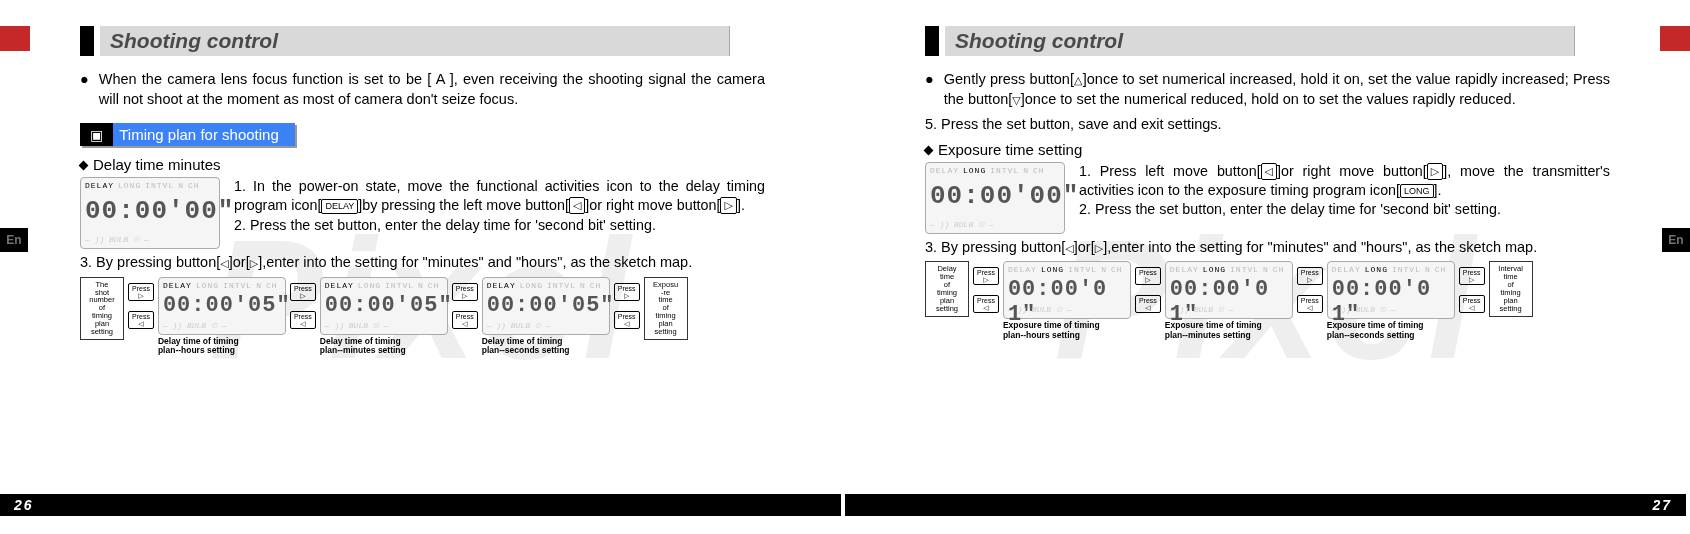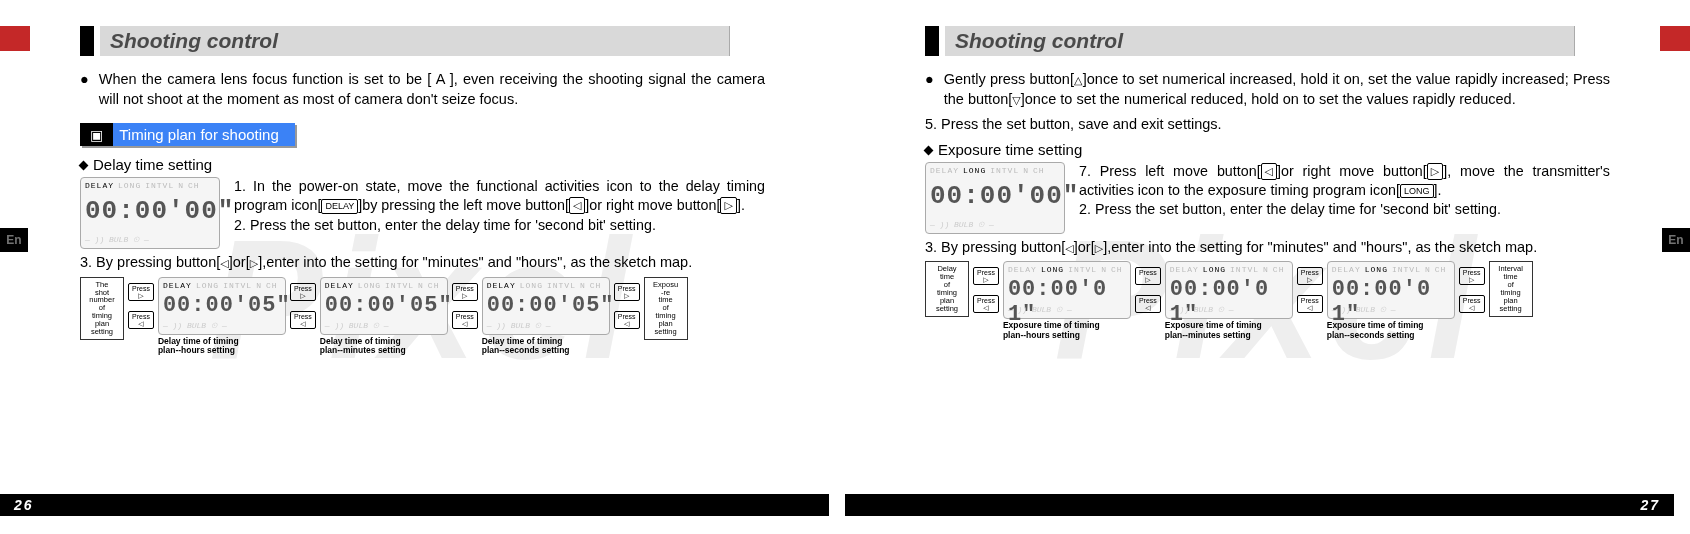--- a/index.html
+++ b/index.html
@@ -43,21 +43,21 @@
     font-weight: bold;
     display: flex;
     align-items: center;
     justify-content: center;
   }
   .en-left { left: 0; }
   .en-right { right: 0; }
   .page-footer {
     position: absolute;
     left: 0;
-    right: 16px;
+    right: 4px;
     bottom: 18px;
     height: 22px;
     background: #000;
     color: #fff;
     display: flex;
     align-items: center;
   }
   .page-number {
     font-size: 14px;
     font-weight: bold;
@@ -245,21 +245,21 @@
         <span>When the camera lens focus function is set to be [ A ], even receiving the shooting signal the camera will not shoot at the moment as most of camera don't seize focus.</span>
       </div>
     </div>
 
     <div class="timing-header">
       <div class="th-icon">▣</div>
       <div class="th-title">Timing plan for  shooting</div>
     </div>
 
     <div class="sub-setting">
-      <span class="dia"></span><span>Delay time setting</span>
+      <span class="dia"></span><span>Delay time minutes</span>
     </div>
 
     <div class="panel-row">
       <div class="lcd">
         <div class="top-labels" id="left-lcd-labels">
             <span class="active">DELAY</span>
             <span>LONG</span>
             <span>INTVL</span>
             <span>N</span>
             <span>CH</span>
@@ -401,21 +401,21 @@
             <span>DELAY</span>
             <span class="active">LONG</span>
             <span>INTVL</span>
             <span>N</span>
             <span>CH</span>
           </div>
         <div class="digits">00:00'00"</div>
         <div class="bottom-row">— )) BULB ⏲ —</div>
       </div>
       <div class="panel-text">
-        <span>7.   Press left move button[</span><span class="ic tri-l"></span><span>]or right move button[</span><span class="ic tri-r"></span><span>], move  the  transmitter's  activities  icon  to  the  exposure timing program icon[</span><span class="ic">LONG</span><span>].</span><br>
+        <span>1.   Press left move button[</span><span class="ic tri-l"></span><span>]or right move button[</span><span class="ic tri-r"></span><span>], move  the  transmitter's  activities  icon  to  the  exposure timing program icon[</span><span class="ic">LONG</span><span>].</span><br>
         <span>2. Press the set button, enter the delay time for 'second bit' setting.</span>
       </div>
     </div>
 
     <div class="body" style="margin-top:4px;">
       <span>3.  By pressing button[</span><span class="ic tri-l"></span><span>]or[</span><span class="ic tri-r"></span><span>],enter into the setting for "minutes" and "hours", as the sketch map.</span>
     </div>
 
     <div class="seq" id="right-seq">
         <div class="seq-box">Delay<br>time<br>of<br>timing<br>plan<br>setting</div>

